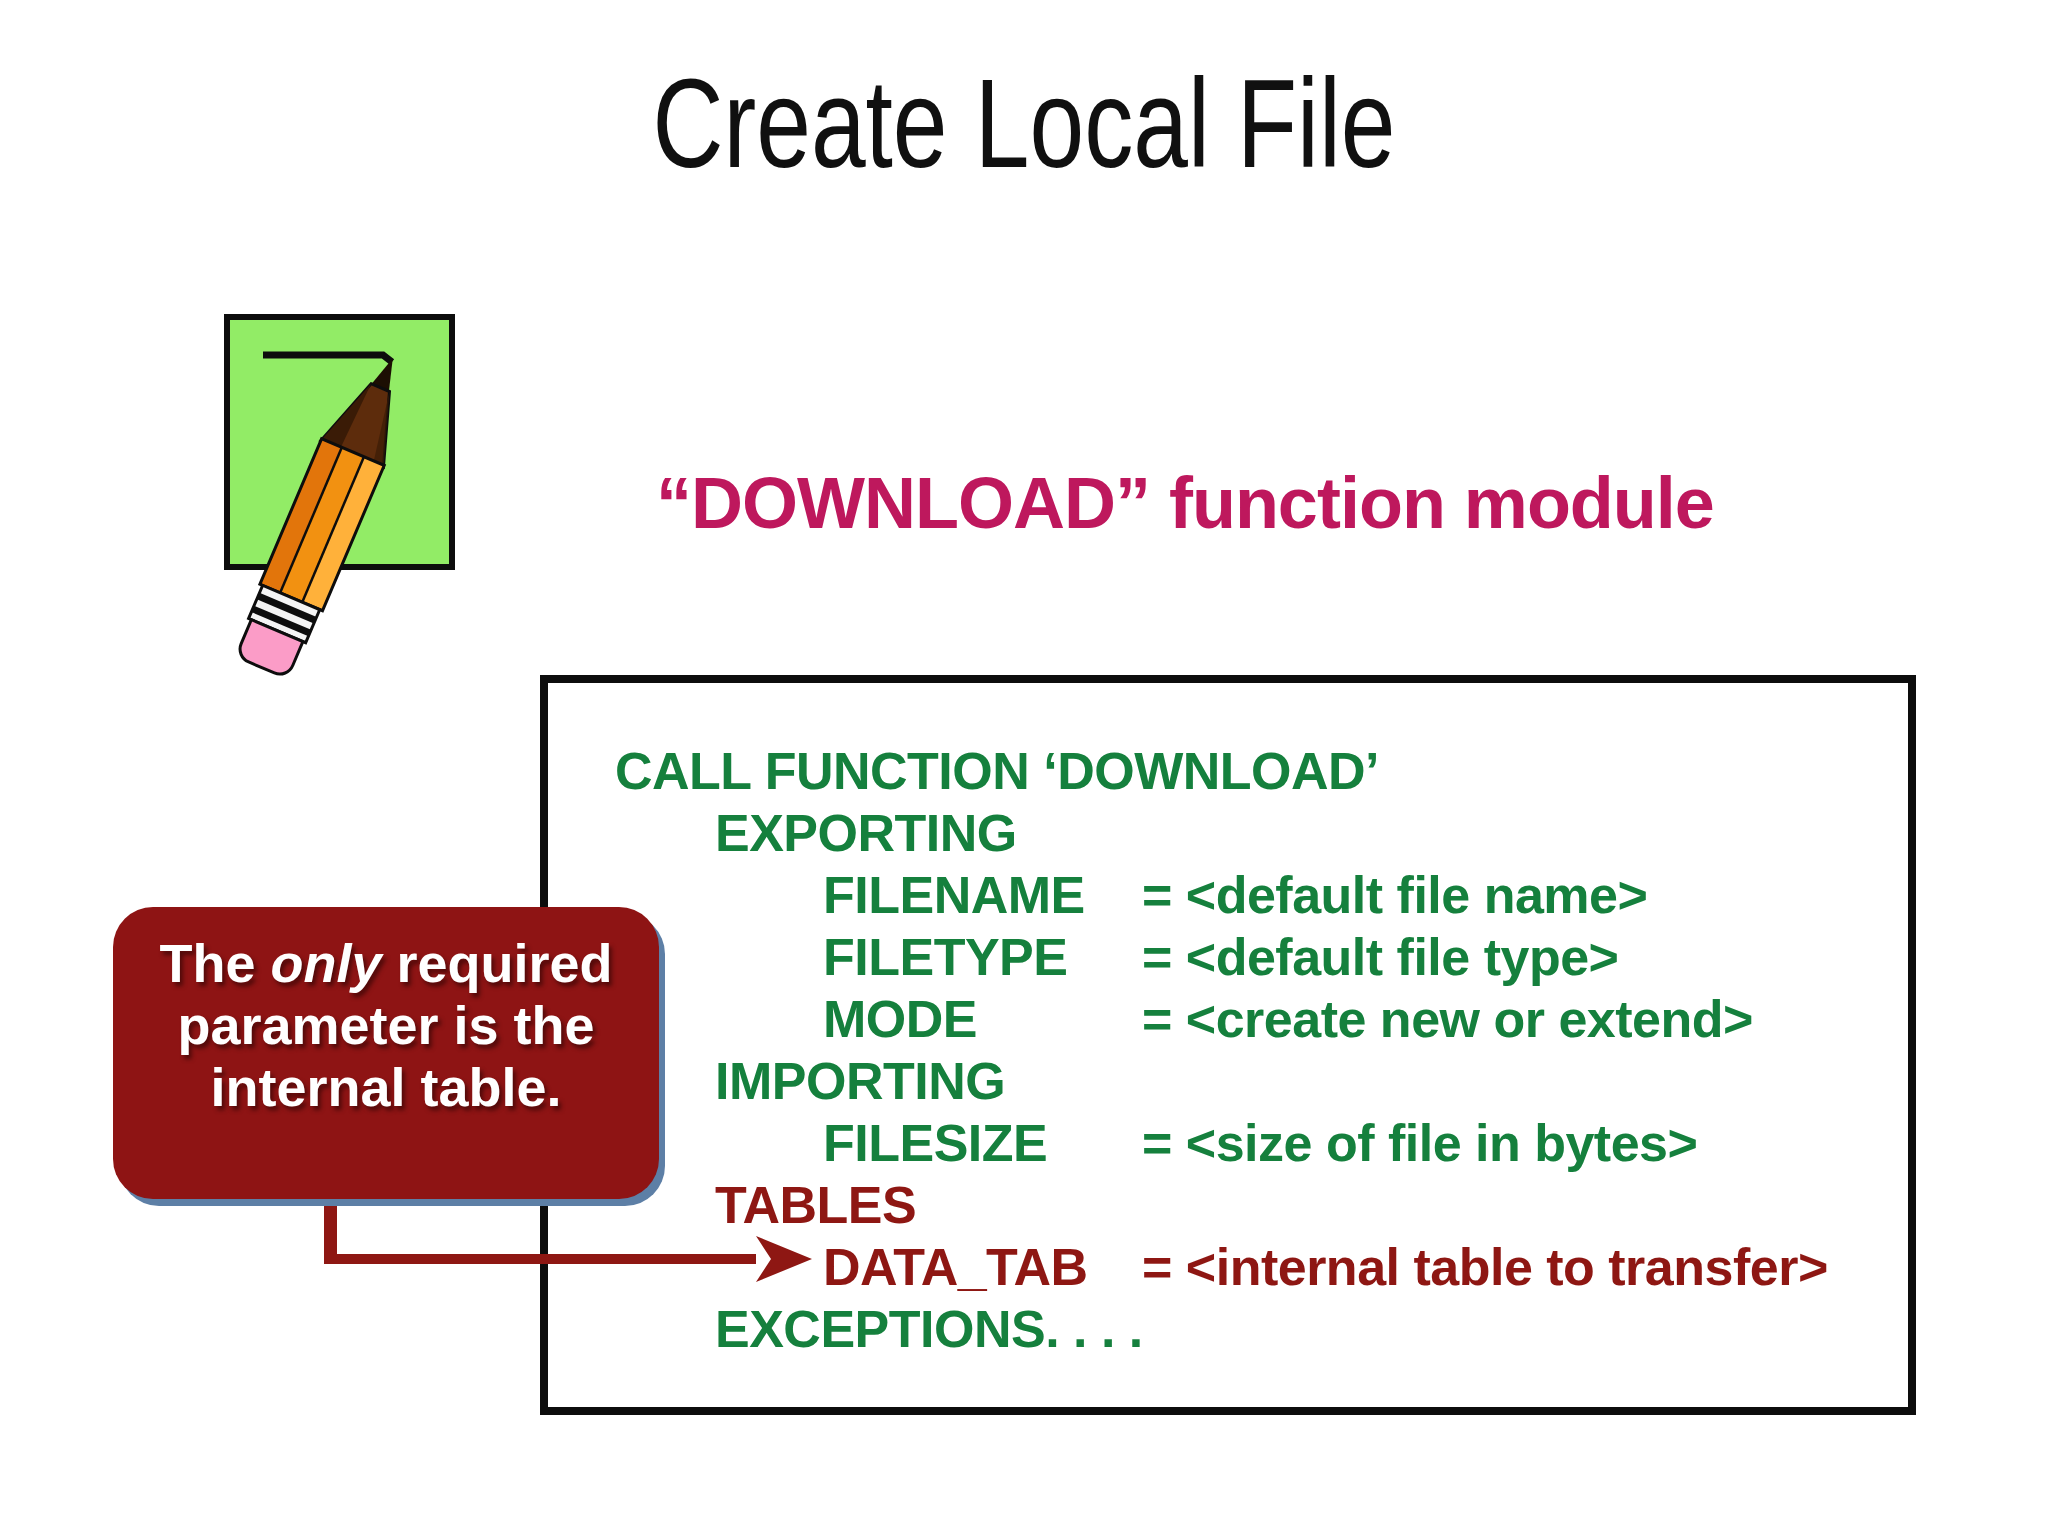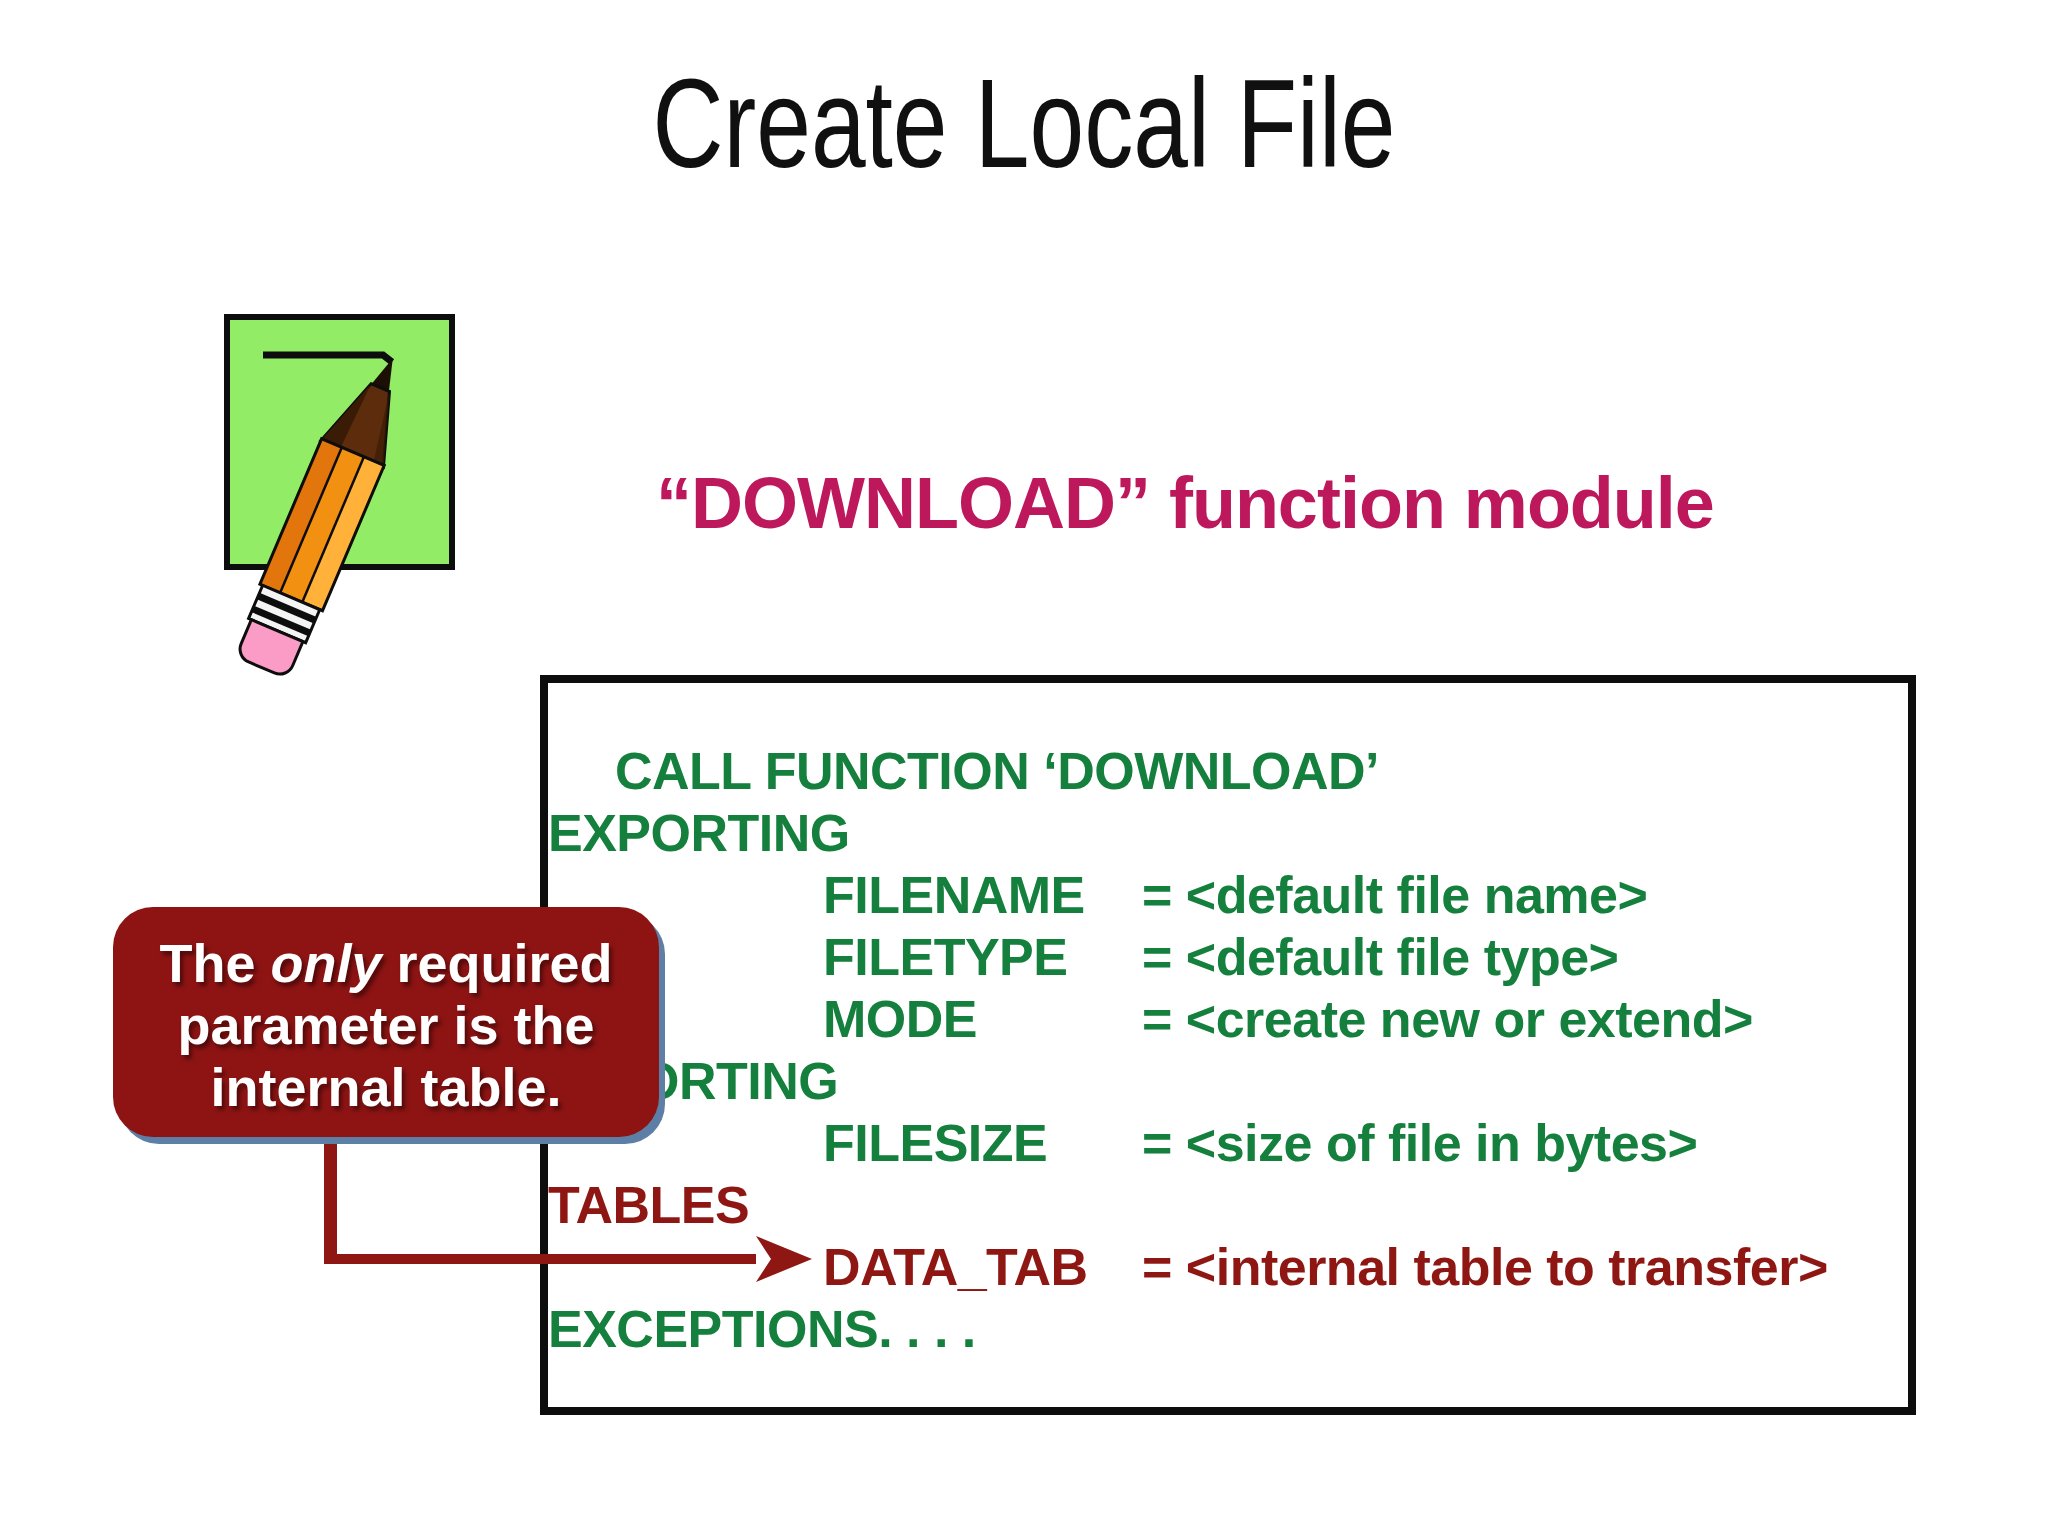--- a/index.html
+++ b/index.html
@@ -65,29 +65,29 @@
     height:62px;
     display:flex;
     align-items:center;
     font-size:52px;
     font-weight:700;
     color:#15803d;
     white-space:nowrap;
     letter-spacing:-0.5px;
   }
   .l0{padding-left:67px;}
-  .l1{}
+  .l1{padding-left:167px;}
   .l2{padding-left:275px;gap:12px;}
   .param{display:inline-block;width:307px;flex:none;}
   .maroon{color:var(--accent-maroon,#8e1713);}
   
   .callout{
     position:absolute;
     left:113px;top:907px;
-    width:546px;height:230px;
+    width:546px;height:292px;
     background:var(--callout-fill,#8e1414);
     border-radius:40px;
     box-shadow:6px 7px 0 var(--shadow-blue,#5d7fa6);
     z-index:5;
   }
   .callout-text{
     padding-top:25px;
     text-align:center;
     font-size:54px;
     font-weight:700;

